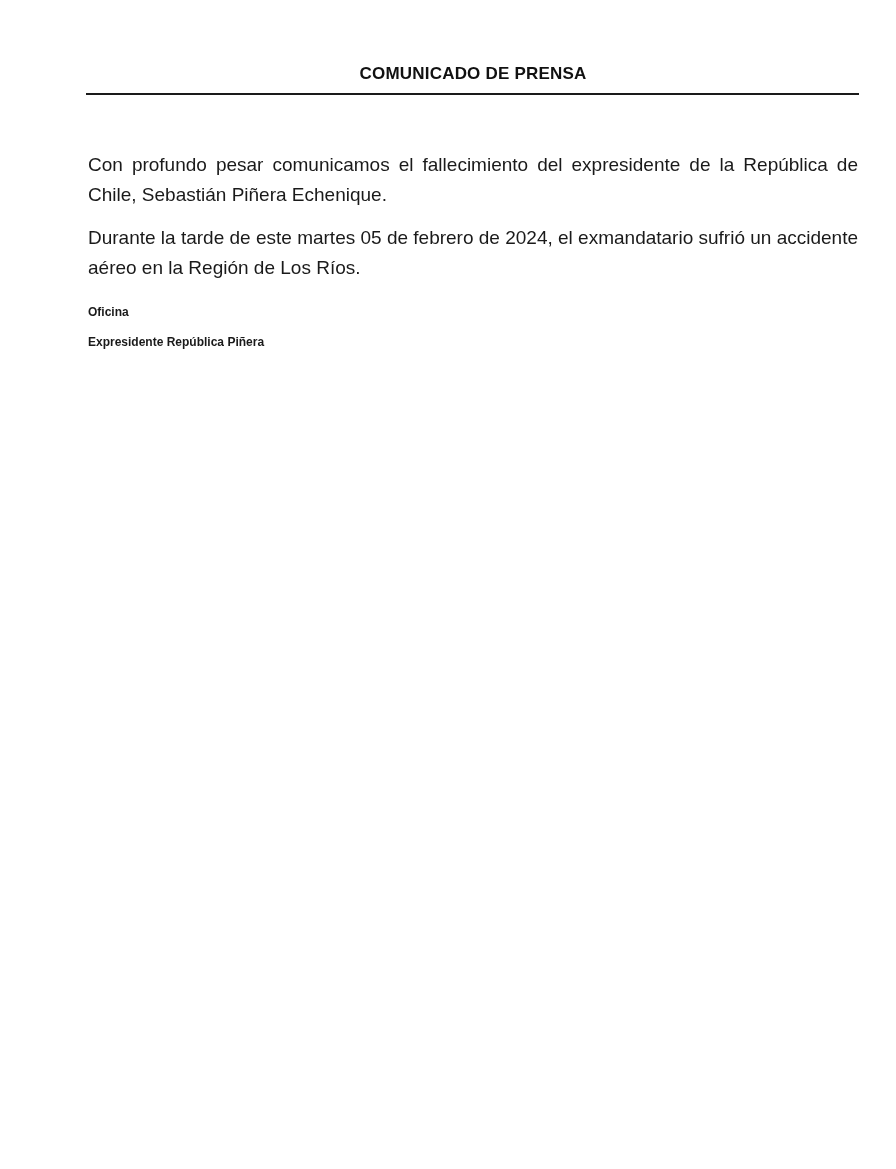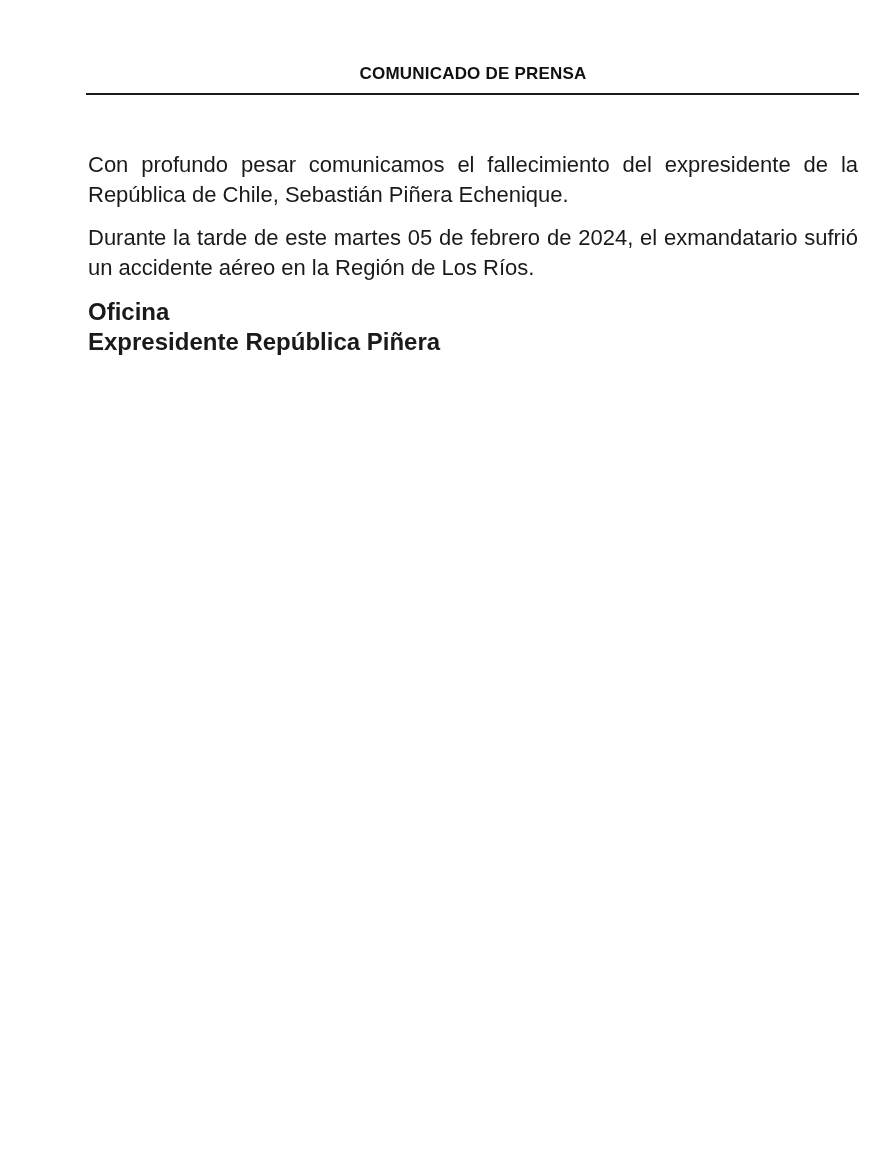--- a/index.html
+++ b/index.html
@@ -32,28 +32,28 @@
   .title-rule {
     border: none;
     border-top: 2px solid #1a1a1a;
     margin: 0 0 0 -2px;
     width: calc(100% + 3px);
   }
   .doc-body {
     margin-top: 55px;
   }
   .paragraph {
-    font-size: 22px;
+    font-size: 19px;
     line-height: 30px;
     text-align: justify;
     margin: 0 0 13px 0;
   }
   .signature {
     margin-top: 14px;
-    font-size: 24px;
+    font-size: 12px;
     line-height: 30px;
     font-weight: 700;
   }
   .signature div {
     margin: 0;
   }
 </style>
 </head>
 <body>
 

